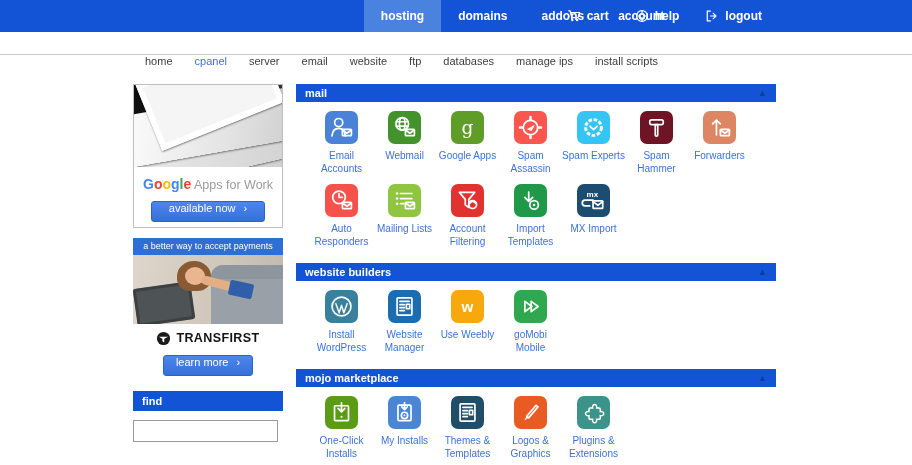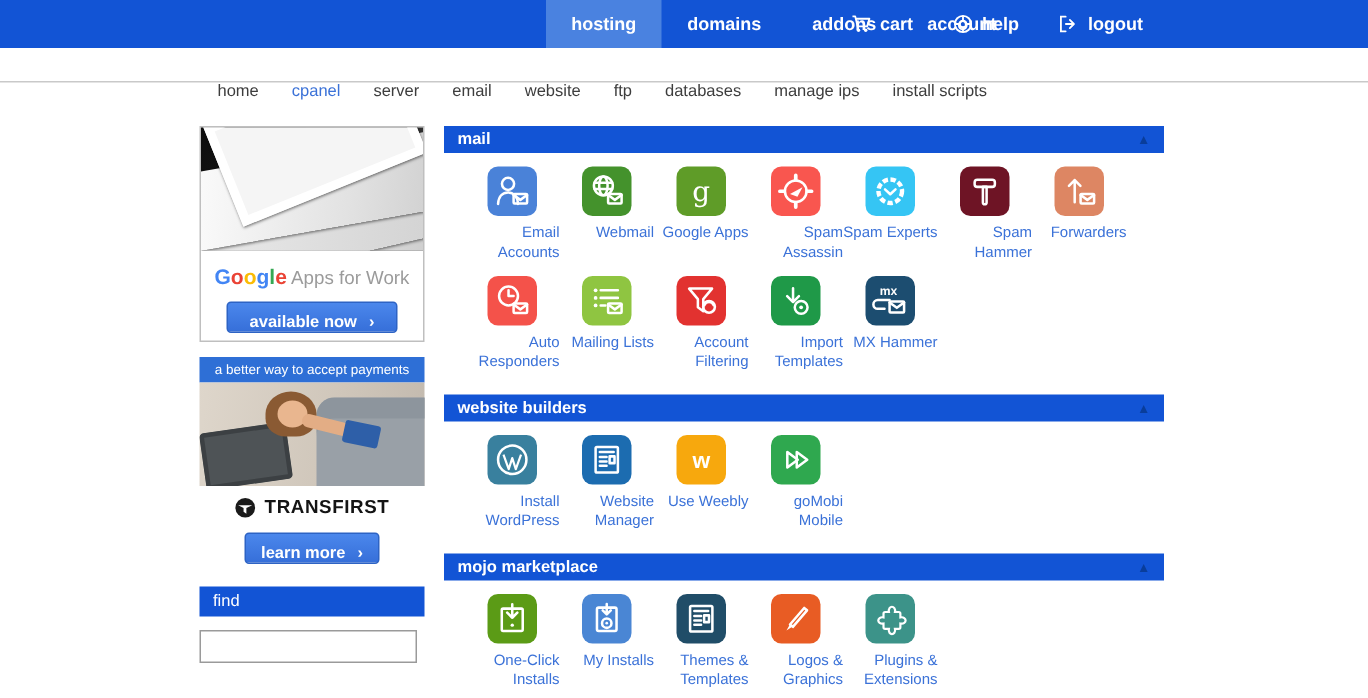--- a/index.html
+++ b/index.html
@@ -32,23 +32,23 @@
           position:relative;overflow:hidden;}
   .paper{position:absolute;background:linear-gradient(105deg,#fcfcfc 0%,#e2e2e2 55%,#c7c7c7 100%);
          box-shadow:0 1px 2px rgba(0,0,0,.5);}
   .p1{width:190px;height:70px;left:-20px;top:40px;transform:rotate(-17deg);}
   .p2{width:190px;height:60px;left:-12px;top:28px;transform:rotate(-13deg);background:linear-gradient(105deg,#ececec,#cfcfcf);}
   .p3{width:190px;height:52px;left:-6px;top:14px;transform:rotate(-10deg);}
   .p4{width:120px;height:60px;left:10px;top:-28px;transform:rotate(-22deg);background:#f5f5f5;border:6px solid #fff;}
   .ad-gtext{text-align:center;font-size:12.5px;padding-top:9px;white-space:nowrap;}
   .gword span{font-weight:bold;font-size:14px;}
   .gtag{color:#9b9b9b;}
-  .blue-btn{display:flex;align-items:flex-end;justify-content:center;gap:8px;margin:9px auto 0;
+  .blue-btn{display:flex;align-items:flex-start;justify-content:center;gap:8px;margin:9px auto 0;
             width:112px;height:19px;background:linear-gradient(#4b87ec,#366fd9);border:1px solid #2d63c4;
-            border-radius:3px;color:#fff;font-size:11px;cursor:pointer;font-weight:bold;}
+            border-radius:3px;color:#fff;font-size:11px;cursor:pointer;}
   .blue-btn .chev{font-size:11px;}
 
   
   .ad-tf{margin-top:10px;}
   .tf-banner{background:#2e6fd6;color:#fff;font-size:9px;text-align:center;height:17px;line-height:17px;}
   .tf-img{height:69px;position:relative;background:linear-gradient(100deg,#ded6cb,#cfc6ba 60%,#c2b9ae);overflow:hidden;}
   .couch{position:absolute;right:-14px;top:10px;width:86px;height:70px;background:#99a0a7;
          border-radius:12px 4px 0 0;box-shadow:inset 0 14px 0 #8d959d;}
   .hair{position:absolute;left:44px;top:6px;width:34px;height:30px;border-radius:50% 50% 40% 40%;background:#8a5a33;}
   .face{position:absolute;left:52px;top:12px;width:20px;height:18px;border-radius:50%;background:#e9b68f;}
@@ -56,37 +56,37 @@
   .tablet{position:absolute;left:2px;top:30px;width:58px;height:38px;background:#4e5356;transform:rotate(-8deg);
           border-radius:3px;box-shadow:inset 0 0 0 3px #3c4043;}
   .card{position:absolute;left:96px;top:27px;width:24px;height:15px;background:#2e5fa8;border-radius:2px;transform:rotate(12deg);}
   .tf-logo{display:flex;align-items:flex-start;justify-content:center;gap:5px;margin-top:7px;}
   .tf-logo svg{width:15px;height:15px;}
   .tf-name{font-size:12.5px;font-weight:600;color:#141414;letter-spacing:.4px;}
   .tf-btn{width:88px;}
 
   
   .find{margin-top:15px;}
-  .find-bar{height:20px;background:#1254d5;color:#fff;font-size:11px;font-weight:normal;
+  .find-bar{height:20px;background:#1254d5;color:#fff;font-size:11px;font-weight:bold;
             line-height:20px;padding-left:9px;}
   .find-input{display:block;margin-top:9px;width:135px;height:20px;border:1px solid #9a9a9a;
               font-size:11px;padding:0 4px;outline:none;}
 
   
   .section{margin-bottom:11px;}
   .sec-bar{height:18px;background:#1254d5;display:flex;align-items:center;justify-content:space-between;
            padding:0 9px;cursor:pointer;}
   .sec-title{color:#fff;font-size:11px;font-weight:bold;}
   .sec-arrow{color:#093d9b;font-size:9px;line-height:1;}
   .grid{display:flex;flex-wrap:wrap;padding:4px 0 0 14px;}
   .gitem{width:63px;margin-bottom:4px;cursor:pointer;}
   .gicon{width:33px;height:33px;border-radius:7px;margin:5px auto 5px;display:flex;
          align-items:center;justify-content:center;}
   .gicon svg{width:27px;height:27px;display:block;}
-  .glabel{font-size:10px;color:#3b72d8;text-align:right;line-height:1.3;}
+  .glabel{font-size:10px;color:#3b72d8;text-align:center;line-height:1.3;}
 </style>
 </head>
 <body>
 
 <div class="topnav">
   <div id="topnav-tabs" style="display:flex">
       <div class="tab active">hosting</div>
       <div class="tab">domains</div>
       <div class="tab">addons</div>
       <div class="tab">account</div>
@@ -301,21 +301,21 @@
           </div>
           <div class="gitem">
             <div class="gicon" style="background:#1c4d70">
               <svg viewBox="0 0 24 24">
                 <text x="11" y="8.6" font-size="7.2" font-weight="bold" font-family="Liberation Sans,sans-serif" fill="#fff" text-anchor="middle">mx</text>
                 <path d="M4.6 11.6h7M4.6 11.6a2.6 2.6 0 0 0 0 5.2h4" fill="none" stroke="#fff" stroke-width="1.5" stroke-linecap="round" stroke-linejoin="round"></path>
                 <rect x="11.6" y="12.4" width="8.6" height="6.6" rx="0.6" fill="none" stroke="#fff" stroke-width="1.5" stroke-linecap="round" stroke-linejoin="round"></rect>
                 <path d="M11.6 13l4.3 3.2 4.3-3.2" fill="none" stroke="#fff" stroke-width="1.5" stroke-linecap="round" stroke-linejoin="round"></path>
               </svg>
             </div>
-            <div class="glabel">MX Hammer</div>
+            <div class="glabel">MX Import</div>
           </div>
         </div>
       </div>
       <div class="section">
         <div class="sec-bar">
           <span class="sec-title">website builders</span>
           <span class="sec-arrow">▲</span>
         </div>
         <div class="grid">
           <div class="gitem">

